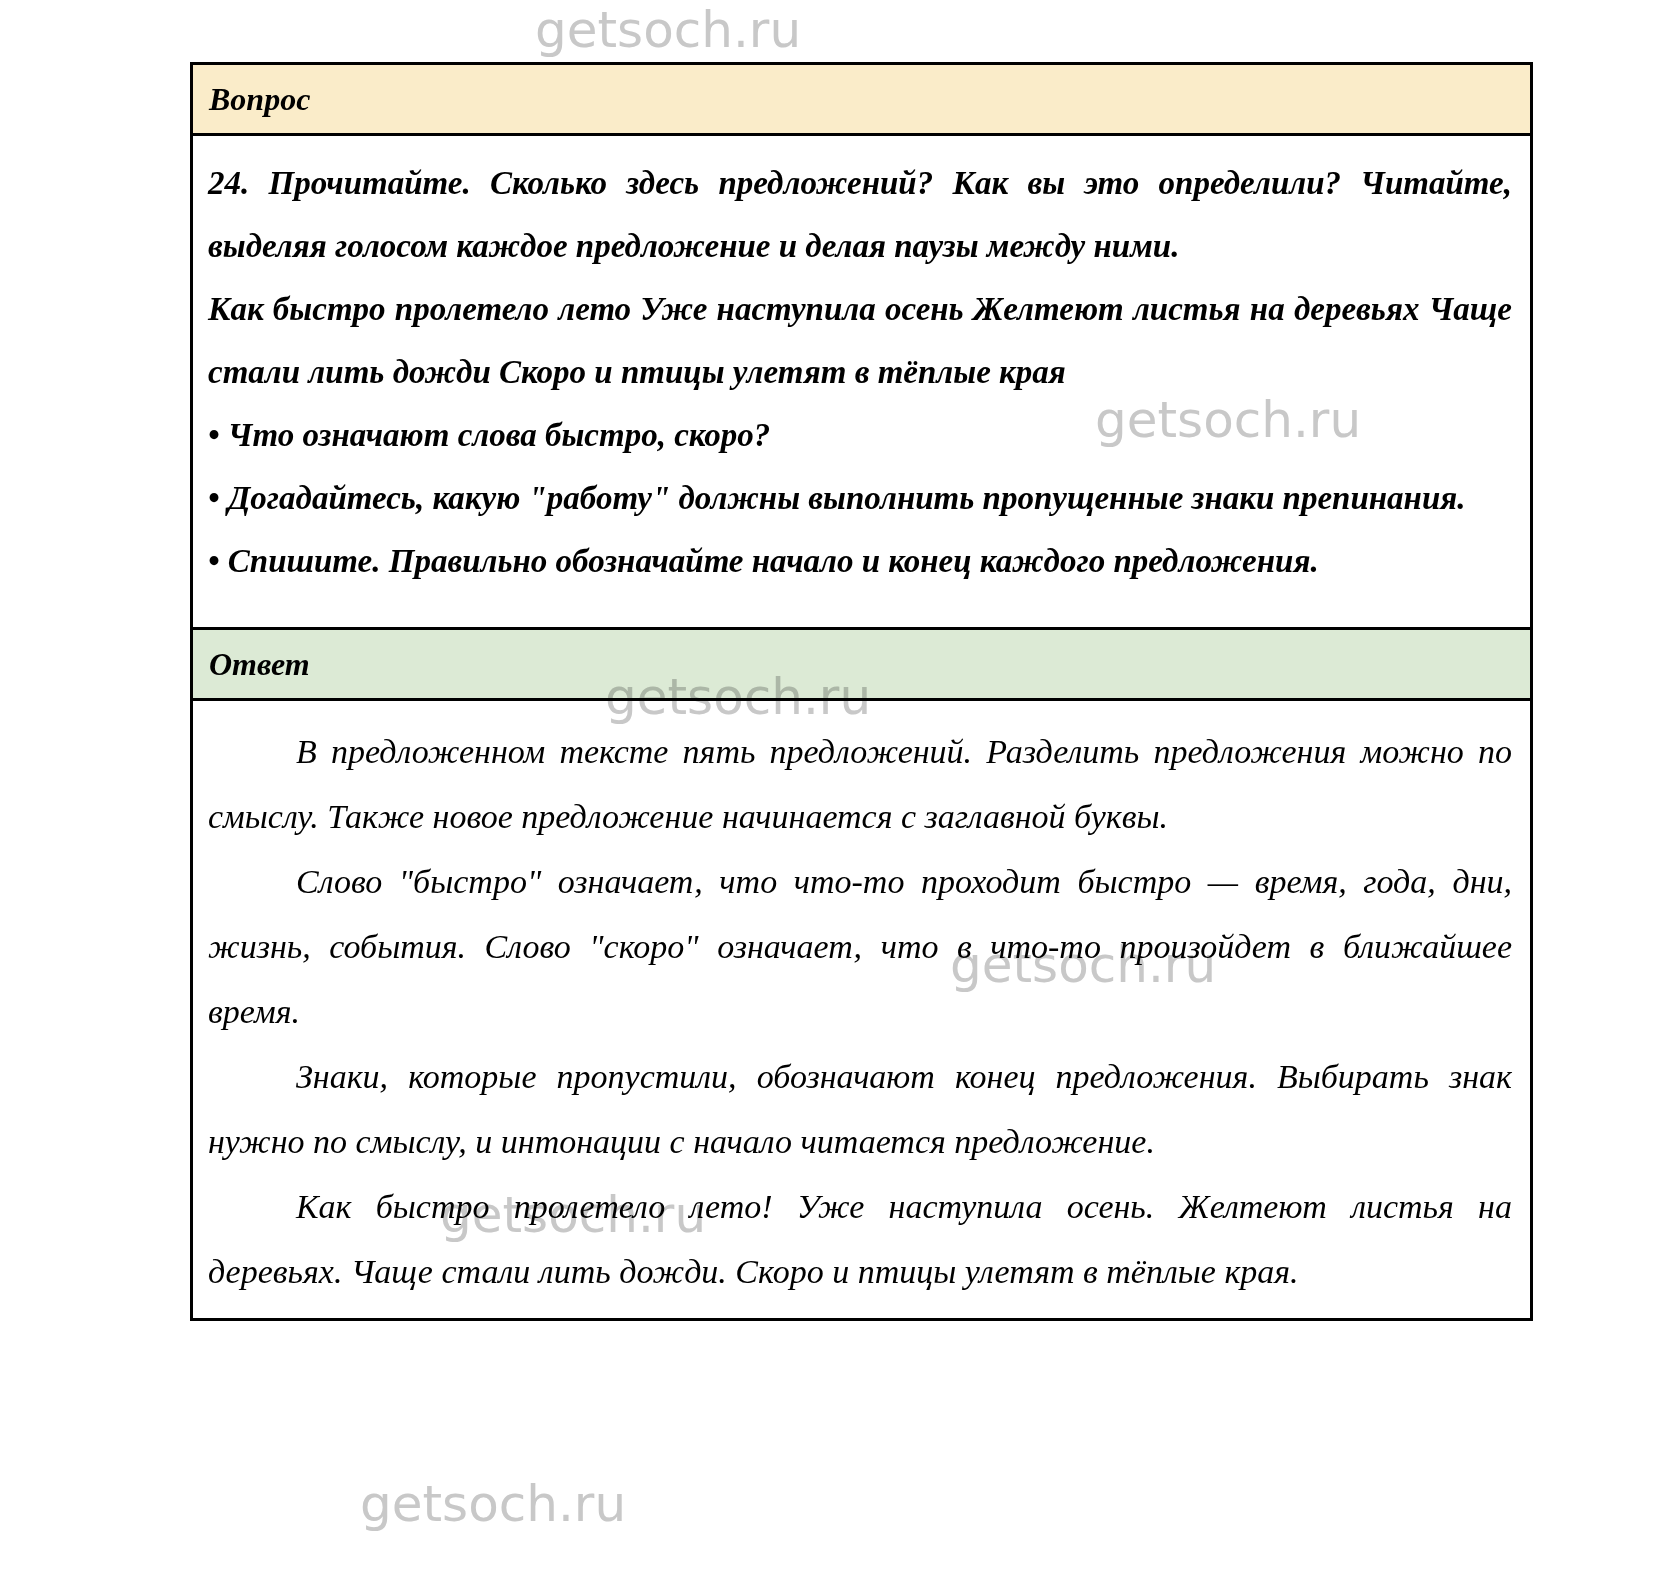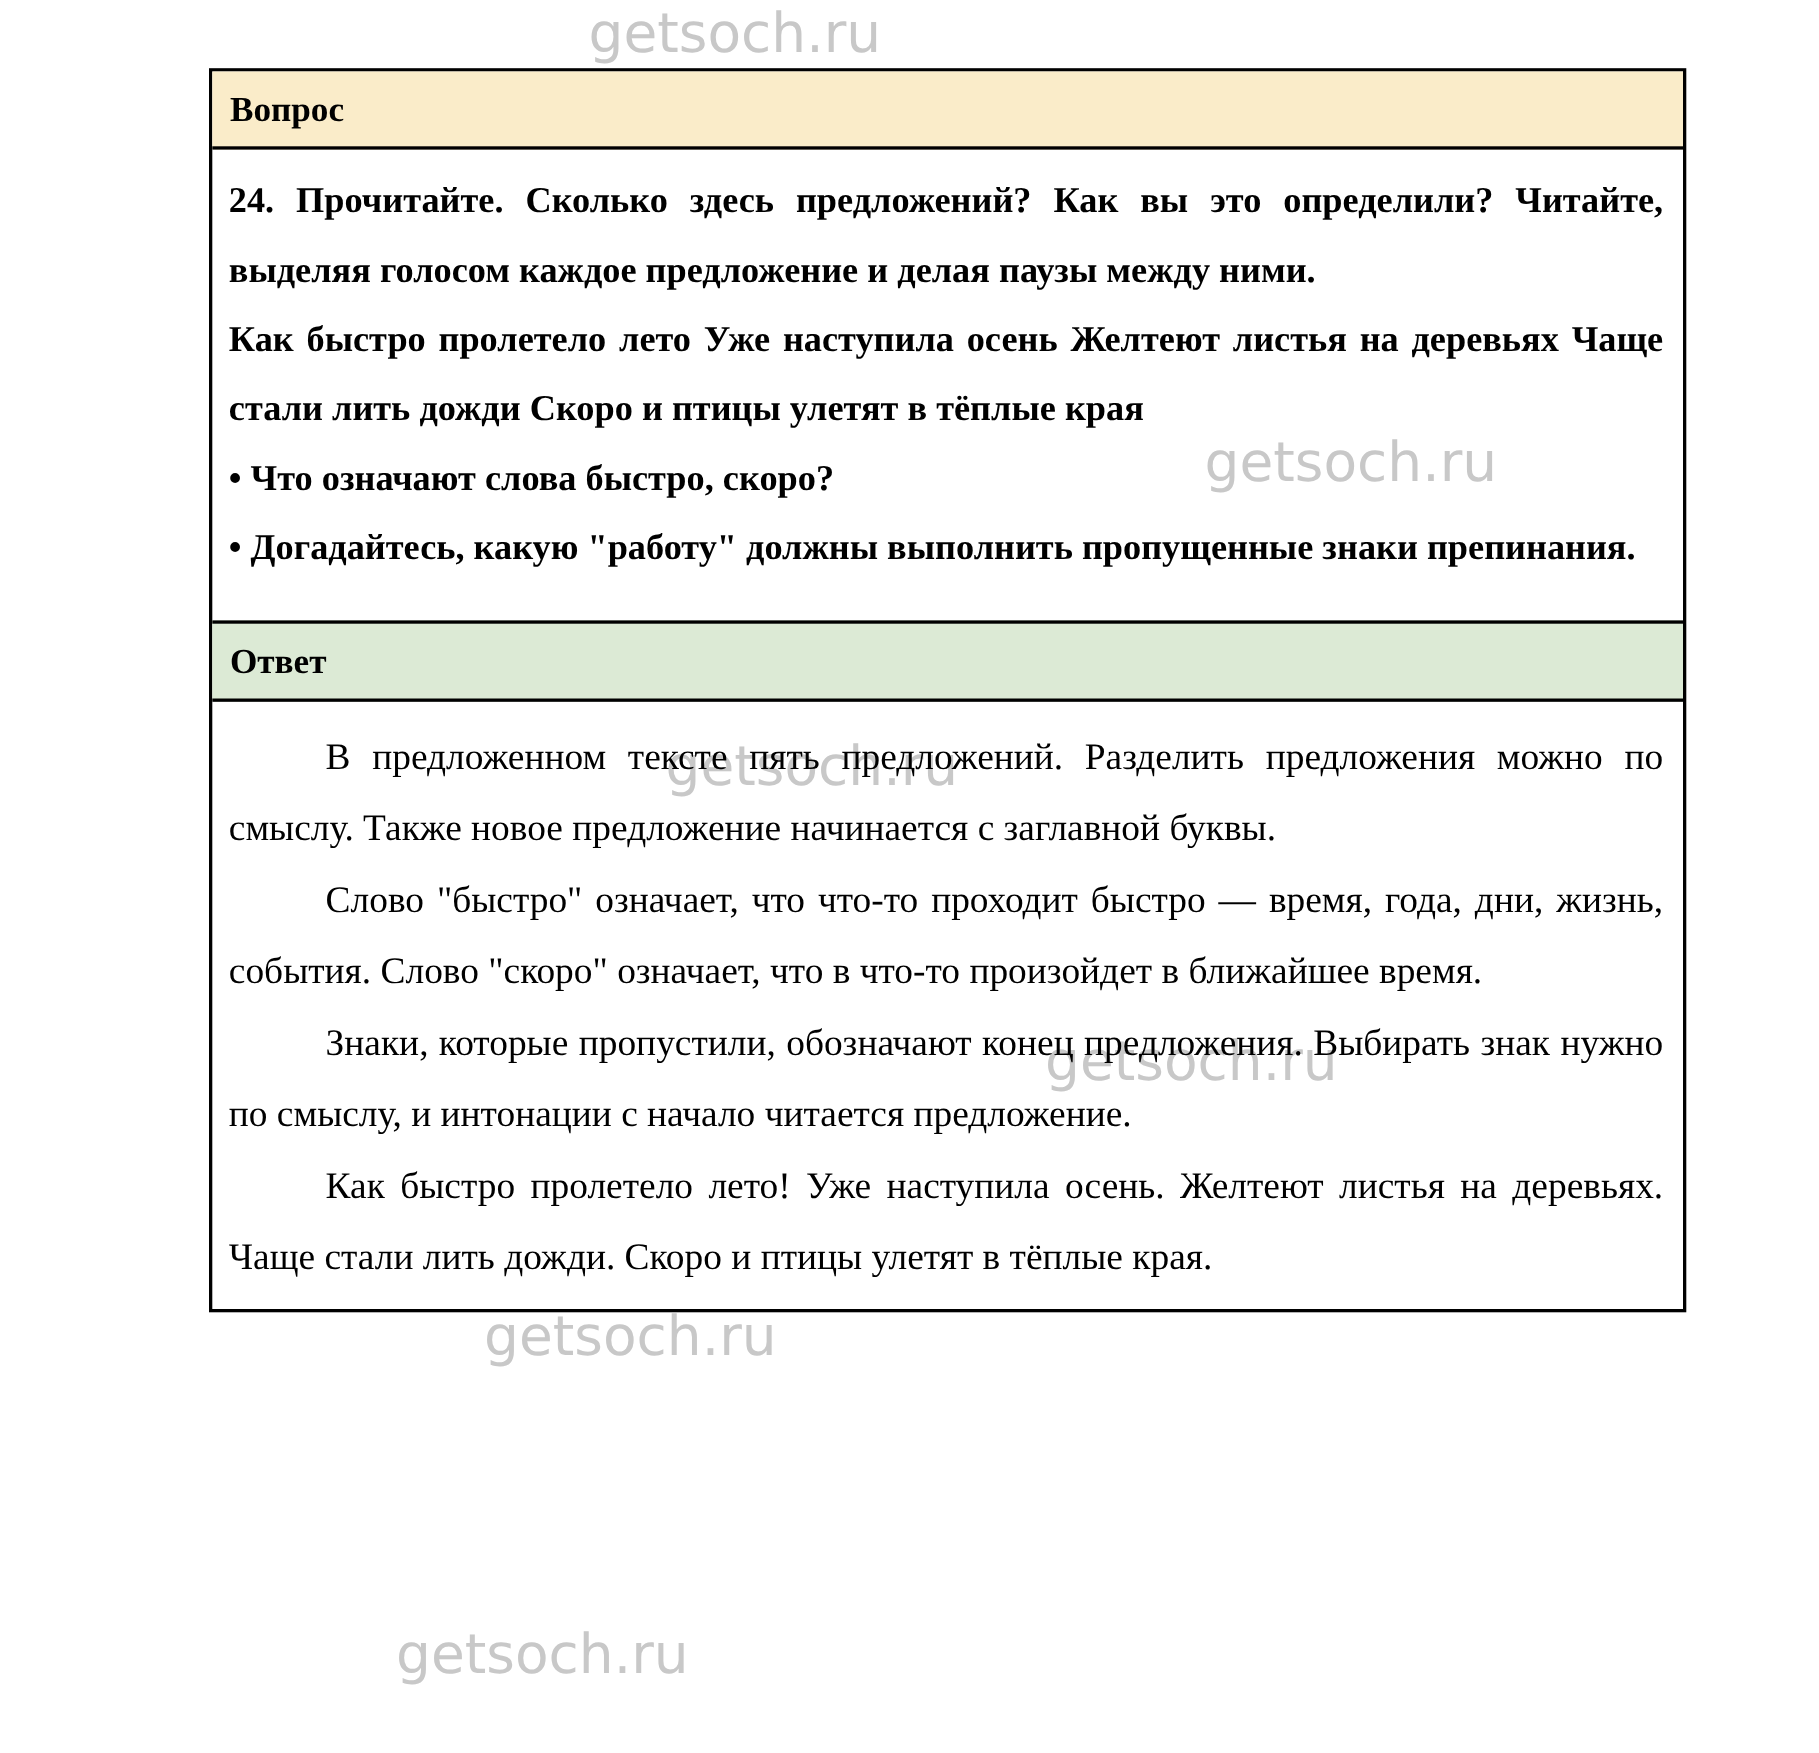--- a/index.html
+++ b/index.html
@@ -18,20 +18,21 @@
 
   
   .box {
     position: absolute;
     left: 190px;
     top: 62px;
     width: 1343px;
     box-sizing: border-box;
     border: 3px solid var(--border, #000000);
     background: transparent;
+    font-style: italic;
   }
   .hdr {
     padding: 15px 16px;
     font-size: 32px;
     font-weight: bold;
     line-height: 38px;
   }
   .q-hdr {
     background: var(--question-header-bg, #faecc9);
     border-bottom: 3px solid var(--border, #000000);
@@ -97,20 +98,21 @@
 
   <div class="hdr q-hdr">
     <span>Вопрос</span>
   </div>
 
   <div class="body q-body">
     <p>24. Прочитайте. Сколько здесь предложений? Как вы это определили? Читайте, выделяя голосом каждое предложение и делая паузы между ними.</p>
     <p>Как быстро пролетело лето Уже наступила осень Желтеют листья на деревьях Чаще стали лить дожди Скоро и птицы улетят в тёплые края</p>
     <p>• Что означают слова быстро, скоро?</p>
     <p>• Догадайтесь, какую "работу" должны выполнить пропущенные знаки препинания.</p>
+    <p>• Спишите. Правильно обозначайте начало и конец каждого предложения.</p>
   </div>
 
   <div class="hdr a-hdr">
     <span>Ответ</span>
   </div>
 
   <div class="body a-body">
     <p>В предложенном тексте пять предложений. Разделить предложения можно по смыслу. Также новое предложение начинается с заглавной буквы.</p>
     <p>Слово "быстро" означает, что что-то проходит быстро — время, года, дни, жизнь, события. Слово "скоро" означает, что в что-то произойдет в ближайшее время.</p>
     <p>Знаки, которые пропустили, обозначают конец предложения. Выбирать знак нужно по смыслу, и интонации с начало читается предложение.</p>

